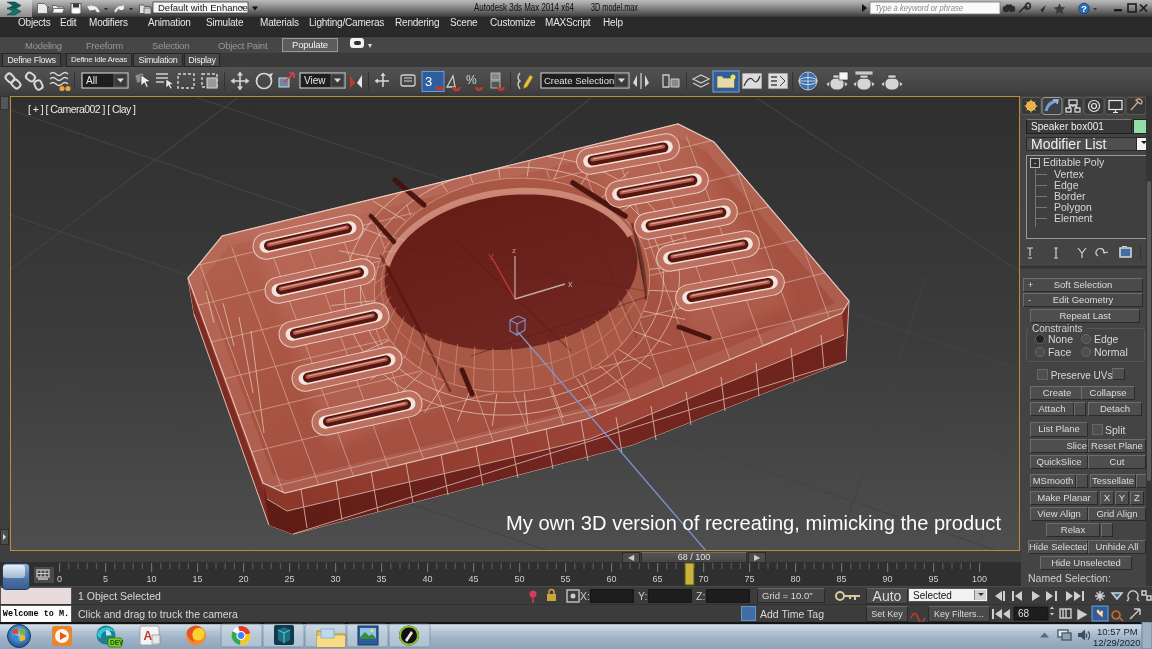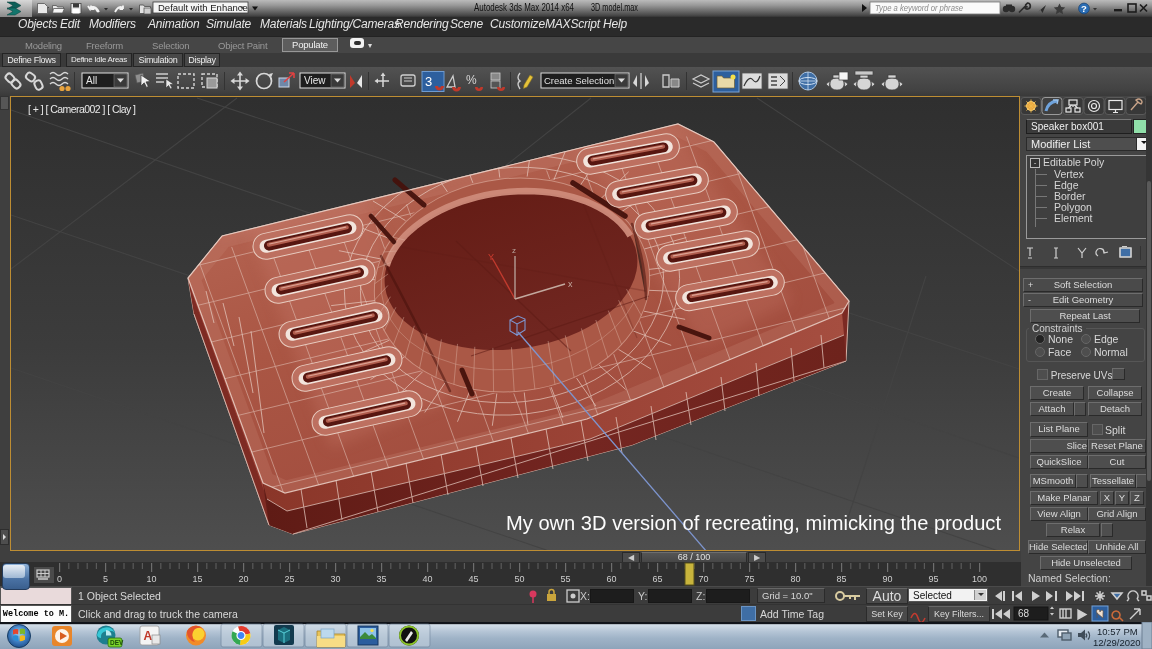--- a/index.html
+++ b/index.html
@@ -4,21 +4,21 @@
 <style>
   html,body{margin:0;padding:0;}
   body{width:1152px;height:649px;overflow:hidden;position:relative;
        font-family:"Liberation Sans",sans-serif;background:#444;}
   .abs{position:absolute;}
   
   #titlebar{left:0;top:0;width:1152px;height:17px;
     background:linear-gradient(180deg,#bbbbbb 0%,#9a9a9a 30%,#6a6a6a 65%,#484848 90%,#333333 100%);}
   
   #menubar{left:0;top:17px;width:1152px;height:19px;background:#2a2a2a;border-bottom:1px solid #232323;}
-  #menubar span{position:absolute;top:0;font-size:12px;color:#e6e6e6;letter-spacing:-0.2px;font-style:italic;}
+  #menubar span{position:absolute;top:0;font-size:10px;color:#e6e6e6;letter-spacing:-0.2px;}
   
   #ribbon1{left:0;top:37px;width:1152px;height:16px;background:#464646;}
   #ribbon1 .t{position:absolute;top:3px;font-size:9.5px;color:#999999;letter-spacing:-0.2px;}
   #ribbon2{left:0;top:53px;width:1152px;height:14px;background:#3a3a3a;}
   #ribbon2 .b{position:absolute;top:0px;height:12px;background:#484848;border:1px solid #242424;
      color:#ececec;font-size:9px;letter-spacing:-0.3px;line-height:12px;overflow:hidden;}
   
   #toolbar{left:0;top:67px;width:1152px;height:29px;
      background:linear-gradient(180deg,#525252,#424242 80%,#393939);border-bottom:1px solid #2c2c2c;}
   
@@ -599,21 +599,21 @@
         <circle cx="74" cy="9" r="2.5"></circle>
       <rect x="89" y="3.5" width="13" height="9"></rect>
         <path d="M93 15.5 h5 m-2.5 -3 v3"></path>
       <path d="M111 13 l7 -8 m-2 -2 q3 -2 5 0 q2 2 0 4 l-2 -1 z" stroke="#c9a489" stroke-width="1.4"></path>
     </g>
   </svg>
 
   <div class="abs" style="left:6px;top:23px;width:100px;height:13px;background:#3a3a3a;border:1px solid #1e1e1e;border-top-color:#777;color:#f0f0f0;font-size:10px;line-height:13px;padding-left:4px;">Speaker box001</div>
   <div class="abs" style="left:113px;top:23px;width:12px;height:13px;background:#90dfa9;border:1px solid #222;"></div>
 
-  <div class="abs" style="left:6px;top:41px;width:125px;height:14px;background:#4e4e4e;border:1px solid #2a2a2a;box-sizing:border-box;color:#efefef;font-size:11px;line-height:12px;padding-left:4px;">Modifier List
+  <div class="abs" style="left:6px;top:41px;width:125px;height:14px;background:#4e4e4e;border:1px solid #2a2a2a;box-sizing:border-box;color:#efefef;font-size:14px;line-height:12px;padding-left:4px;">Modifier List
     <span style="position:absolute;right:0;top:0;width:13px;height:12px;background:#f2f2f2;border-left:1px solid #2a2a2a;"></span>
     <span style="position:absolute;right:3px;top:4px;width:0;height:0;border:3.5px solid transparent;border-top-color:#111;margin-top:-1px;"></span>
   </div>
 
   <div class="abs" style="left:6px;top:59px;width:124px;height:82px;background:#3f3f3f;border:1px solid #9a9a9a;color:#d6d6d6;font-size:10.5px;">
     <div style="position:relative;height:13px;padding-left:16px;line-height:13px;">Editable Poly
       <span style="position:absolute;left:3px;top:2px;width:8px;height:8px;border:1px solid #bbb;background:#333;color:#ddd;font-size:8px;line-height:7px;text-align:center;">-</span>
     </div>
     <div style="height:11px;padding-left:27px;line-height:11px;">Vertex</div>
     <div style="height:11px;padding-left:27px;line-height:11px;">Edge</div>
@@ -654,21 +654,21 @@
     <span style="display:inline-block;width:8px;height:8px;border-radius:50%;background:#4e4e4e;border:1px solid #666;position:relative;top:1px;"></span> Edge</div>
   <div class="abs" style="left:15px;top:250px;color:#d8d8d8;font-size:10.5px;">
     <span style="display:inline-block;width:8px;height:8px;border-radius:50%;background:#4e4e4e;border:1px solid #666;position:relative;top:1px;"></span> Face</div>
   <div class="abs" style="left:61px;top:250px;color:#d8d8d8;font-size:10.5px;">
     <span style="display:inline-block;width:8px;height:8px;border-radius:50%;background:#4e4e4e;border:1px solid #666;position:relative;top:1px;"></span> Normal</div>
   <div class="abs" style="left:17px;top:272px;color:#d8d8d8;font-size:10.5px;">
     <span style="display:inline-block;width:9px;height:9px;background:#4e4e4e;border:1px solid #666;position:relative;top:1px;"></span><span style="font-size:10px;"> Preserve UVs</span></div>
   <div class="btn3d" style="left:92px;top:272px;width:11px;height:10px;"></div>
 
   <div class="btn3d" style="left:10px;top:290px;width:52px;height:12px;">Create</div>
-  <div class="btn3d" style="left:68px;top:290px;width:52px;height:12px;">Collapse</div>
+  <div class="btn3d" style="left:61px;top:290px;width:52px;height:12px;">Collapse</div>
   <div class="btn3d" style="left:10px;top:306px;width:42px;height:12px;">Attach</div>
   <div class="btn3d" style="left:54px;top:306px;width:10px;height:12px;"></div>
   <div class="btn3d" style="left:68px;top:306px;width:52px;height:12px;">Detach</div>
   <div class="btn3d" style="left:10px;top:326px;width:56px;height:13px;">List Plane</div>
   <div class="abs" style="left:72px;top:328px;width:9px;height:9px;background:#4e4e4e;border:1px solid #666;"></div>
   <div class="abs" style="left:85px;top:328px;color:#d8d8d8;font-size:10.5px;">Split</div>
   <div class="btn3d" style="left:10px;top:343px;width:56px;height:12px;text-align:right;">Slice</div>
   <div class="btn3d" style="left:68px;top:343px;width:56px;height:12px;">Reset Plane</div>
   <div class="btn3d" style="left:10px;top:359px;width:56px;height:12px;">QuickSlice</div>
   <div class="btn3d" style="left:68px;top:359px;width:56px;height:12px;">Cut</div>

